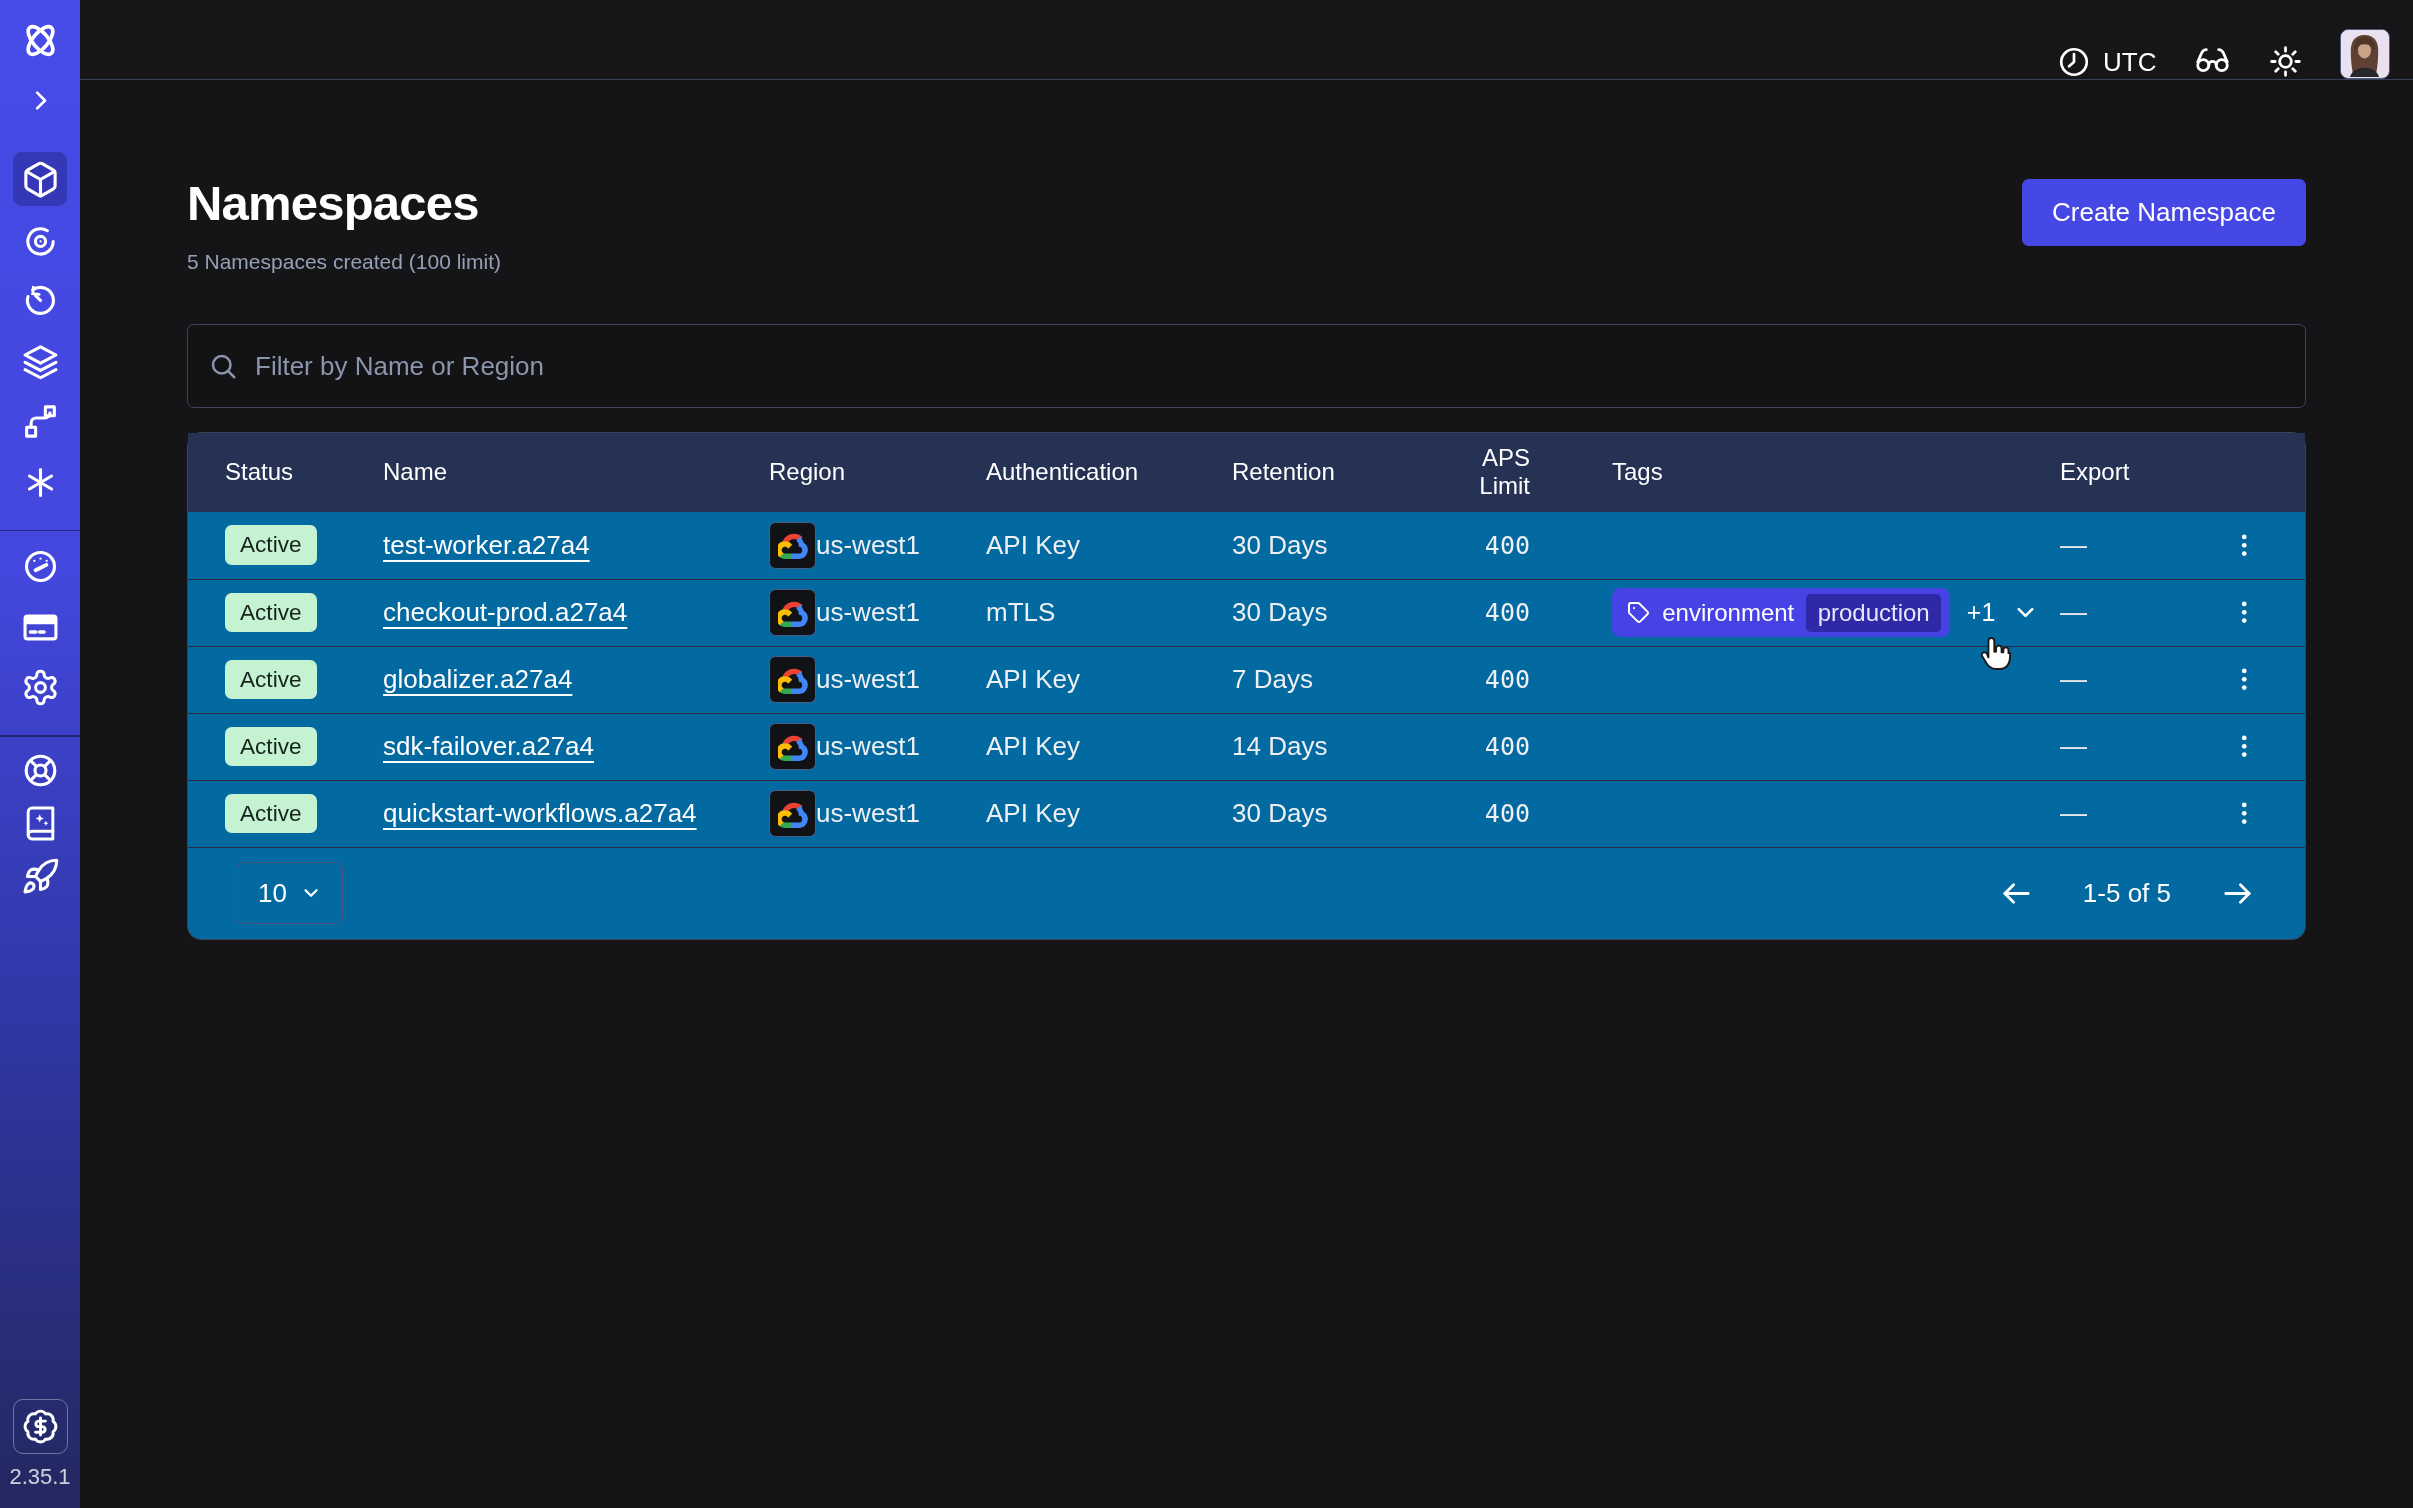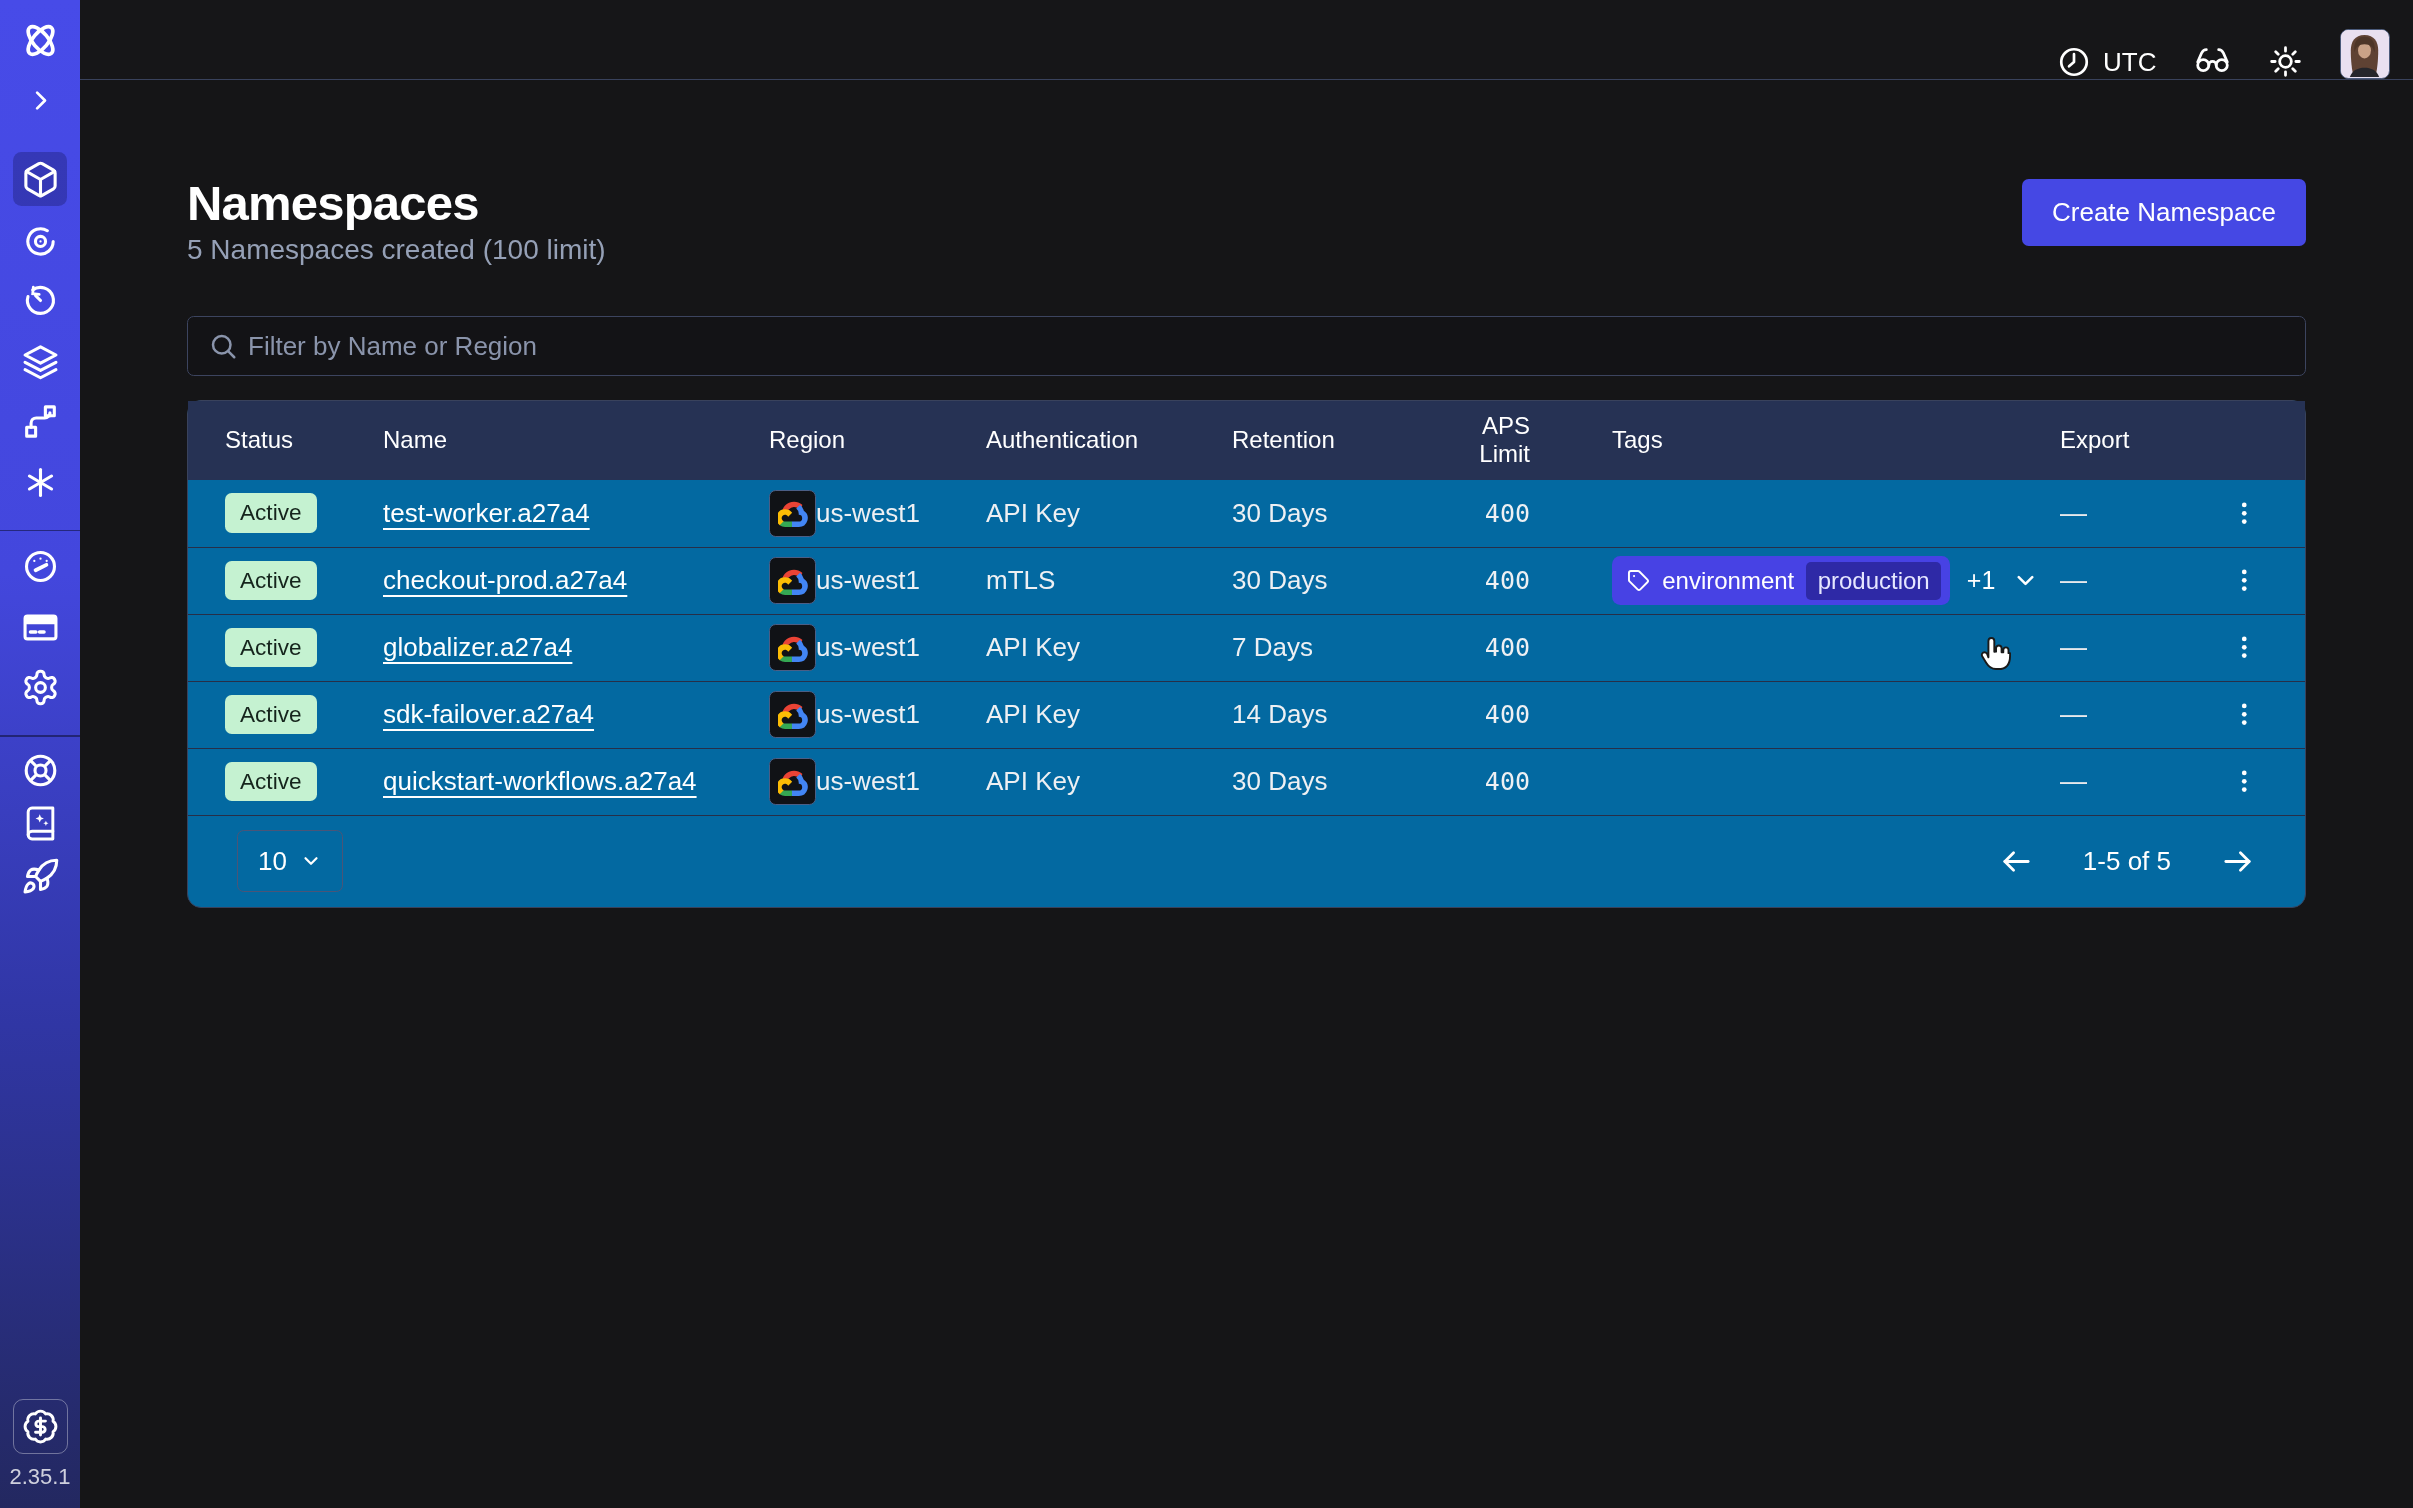--- a/index.html
+++ b/index.html
@@ -30,28 +30,28 @@
     height:80px;flex:0 0 80px;display:flex;align-items:flex-end;justify-content:flex-end;
     background:#161618;border-bottom:1.7px solid #39425c;padding-right:23.5px;gap:37px;
   }
   .tz{display:flex;align-items:center;gap:11.7px;font-size:26px;color:#fff;cursor:pointer;}
   .top-icon{display:flex;align-items:center;justify-content:center;cursor:pointer;}
   .avatar{width:50px;height:50px;border-radius:8.4px;border:1.7px solid #4a5a7a;overflow:hidden;cursor:pointer;background:#e9e0f0;}
   
   .content{padding:0 107px;flex:1;}
   .header-row{margin-top:94px;display:flex;justify-content:space-between;align-items:flex-start;}
   h1.page-title{margin:0;font-size:49px;font-weight:700;letter-spacing:-0.8px;color:#fff;line-height:59px;}
-  .subtitle{margin-top:1px;font-size:28px;color:#95a0b6;}
+  .subtitle{margin-top:17px;font-size:21px;color:#95a0b6;}
   .create-btn{
     background:#4548e4;color:#fff;border:none;border-radius:6.7px;height:67px;padding:0 30px;
     font-size:26px;font-family:"Liberation Sans",sans-serif;font-weight:500;cursor:pointer;margin-top:5px;
   }
   .search-wrap{
-    margin-top:50px;height:60px;border:1.7px solid #3c445f;border-radius:6.7px;background:#131316;
-    display:flex;align-items:center;padding:0 20px;gap:8px;
+    margin-top:50px;height:84px;border:1.7px solid #3c445f;border-radius:6.7px;background:#131316;
+    display:flex;align-items:center;padding:0 20px;gap:15px;
   }
   .search-wrap input{
     flex:1;background:transparent;border:none;outline:none;color:#dfe3ea;font-size:26px;
     font-family:"Liberation Sans",sans-serif;
   }
   .search-wrap input::placeholder{color:#8a94ab;}
   
   .table{margin-top:23.5px;border:1.7px solid #39425c;border-radius:14px;background:#0369a1;}
   .cols{display:grid;grid-template-columns:158px 386px 217px 246px 192px 188px 448px 1fr 47px;align-items:center;padding:0 37px;}
   .thead{background:#263254;height:79px;font-size:24px;font-weight:500;color:#fff;}

